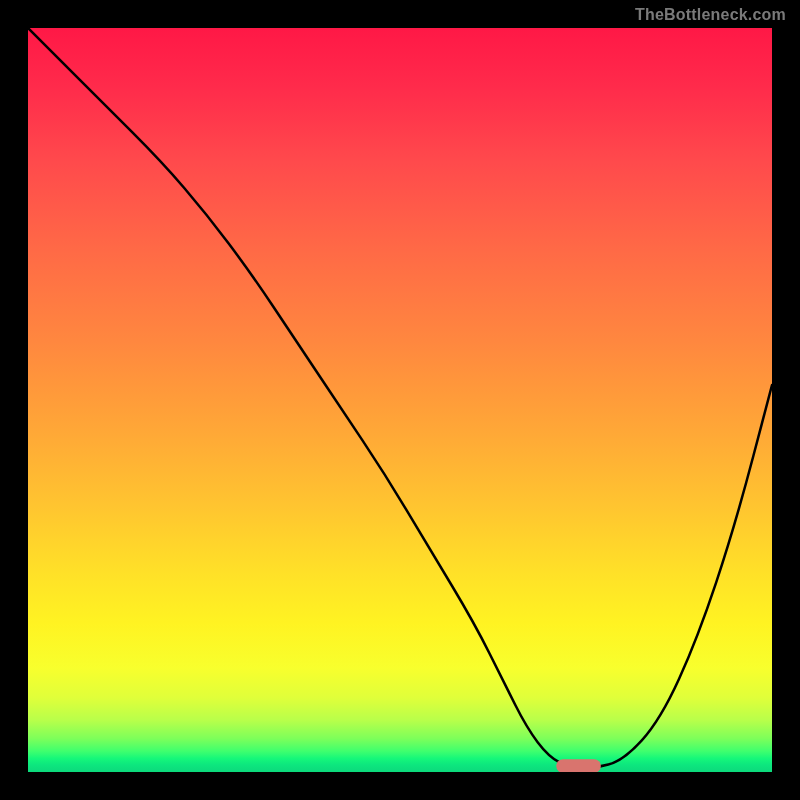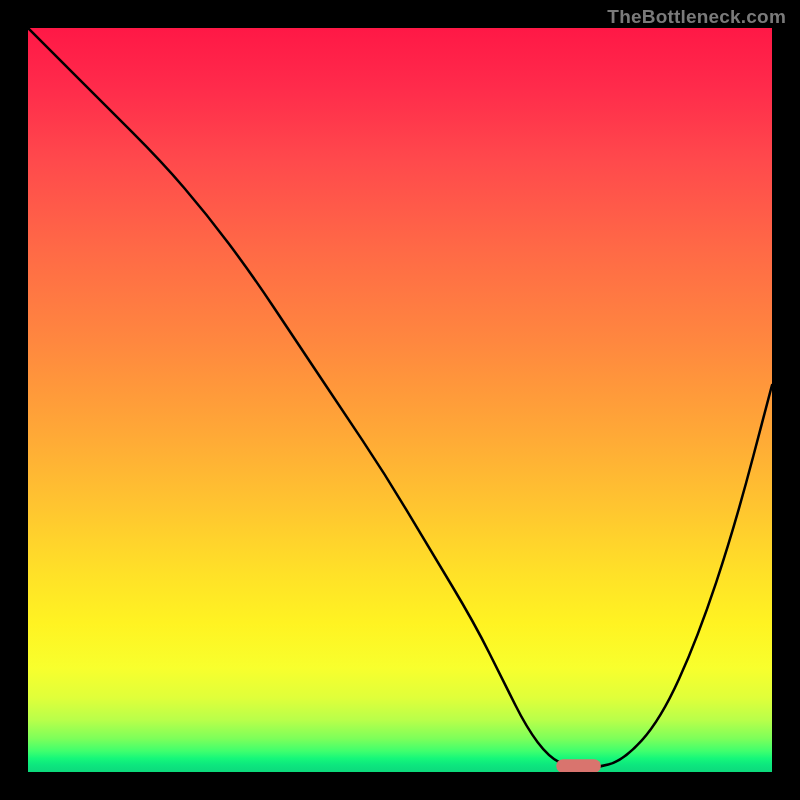--- a/index.html
+++ b/index.html
@@ -15,21 +15,21 @@
     position: relative;
     width: 800px;
     height: 800px;
     background: #000;
   }
   .watermark {
     position: absolute;
     top: 6px;
     right: 14px;
     color: #7a7a7a;
-    font-size: 19px;
+    font-size: 16px;
     font-weight: 600;
     letter-spacing: 0.2px;
     z-index: 5;
     user-select: none;
   }
   .plot-area {
     position: absolute;
     left: 28px;
     top: 28px;
     width: 744px;

